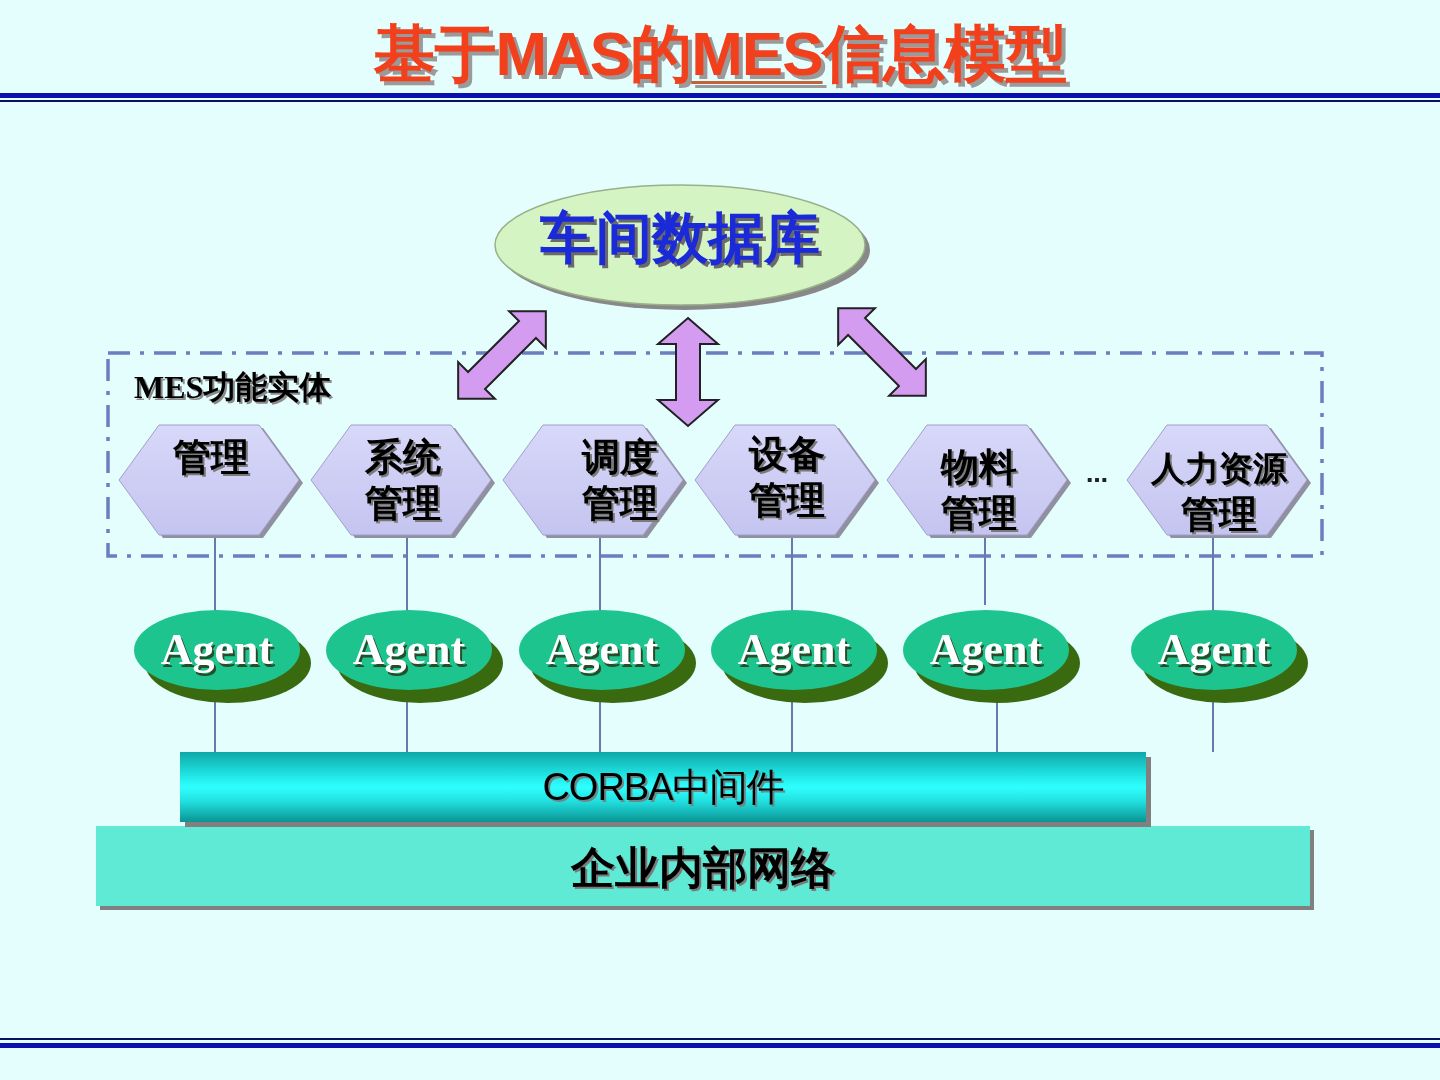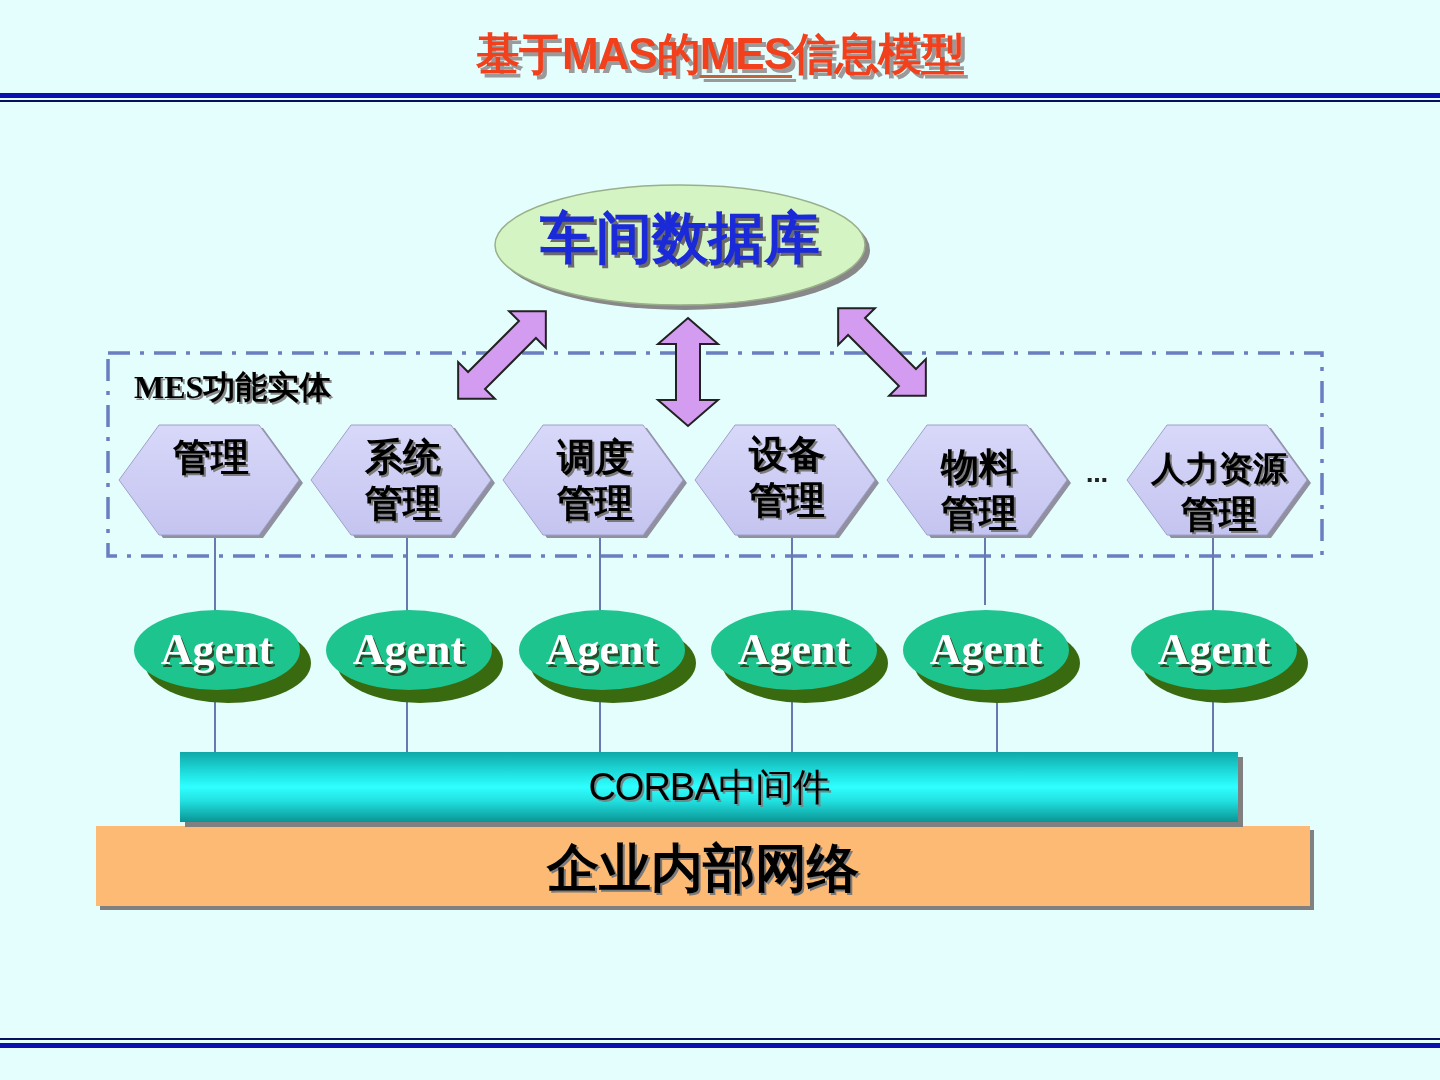--- a/index.html
+++ b/index.html
@@ -4,21 +4,21 @@
 <style>
   html, body { margin: 0; padding: 0; }
   body {
     width: 1440px; height: 1080px; position: relative; overflow: hidden;
     background: #e4fefe;
     font-family: "DejaVu Sans", sans-serif;
   }
   .title {
     position: absolute; left: 0; top: 14px; width: 1440px; text-align: center;
     font-family: "Liberation Sans", "DejaVu Sans", sans-serif;
-    font-weight: bold; font-size: 44px; line-height: 80px; letter-spacing: -1px;
+    font-weight: bold; font-size: 62px; line-height: 80px; letter-spacing: -1px;
     color: #f2401c;
     text-shadow: 4px 4px 0 #9a9a9a;
   }
   .title .u { text-decoration: underline; text-decoration-color: #c0643c; text-underline-offset: 6px; text-decoration-thickness: 3px; }
   .rule-thick { position: absolute; left: 0; width: 1440px; height: 5px; background: #0a10b0; }
   .rule-thin { position: absolute; left: 0; width: 1440px; height: 2px; background: #0a1060; }
 
   svg.diagram { position: absolute; left: 0; top: 0; }
 
   .db-label {
@@ -42,34 +42,34 @@
     position: absolute; left: 1086px; top: 462px; font-size: 22px; font-weight: bold; color: #222;
     letter-spacing: 1px;
   }
   .agent-label {
     position: absolute; width: 160px; text-align: center;
     font-family: "Liberation Serif", "DejaVu Serif", serif;
     font-size: 44px; font-weight: bold; color: #ffffff; line-height: 56px;
     text-shadow: 2px 3px 0 #2a4a2a;
   }
   .bar-corba {
-    position: absolute; left: 180px; top: 752px; width: 1058px; height: 70px;
+    position: absolute; left: 180px; top: 752px; width: 966px; height: 70px;
     background: linear-gradient(#0fa8a8 0%, #22e8e8 35%, #30ffff 50%, #22e0e0 70%, #0a9494 100%);
     box-shadow: 5px 5px 0 #808080;
     text-align: center; line-height: 70px;
     font-family: "Liberation Sans", "DejaVu Sans", sans-serif;
     font-size: 38px; color: #000; letter-spacing: -1px;
     text-shadow: 2px 2px 0 #6a8a8a;
   }
   .bar-net {
     position: absolute; left: 96px; top: 826px; width: 1214px; height: 80px;
-    background: #fdba74;
+    background: #5eead4;
     box-shadow: 4px 4px 0 #808080;
     text-align: center; line-height: 84px;
-    font-size: 52px; font-weight: bold; color: #000;
+    font-size: 44px; font-weight: bold; color: #000;
     text-shadow: 2px 2px 0 #7a7a7a;
   }
 </style>
 </head>
 <body>
 
 <div class="title"><span>基于MAS的</span><span class="u">MES</span><span>信息模型</span></div>
 
 <div class="rule-thick" style="top:93px"></div>
 <div class="rule-thin" style="top:100px"></div>
@@ -167,21 +167,21 @@
 
 <div class="group-label">MES功能实体</div>
 
 <div class="hex-label" style="left:119px; top:434px;">
   <div>管理</div>
 </div>
 <div class="hex-label" style="left:311px; top:434px;">
   <div>系统</div>
   <div>管理</div>
 </div>
-<div class="hex-label" style="left:503px; top:434px;">
+<div class="hex-label" style="left:528px; top:434px;">
   <div>调度</div>
   <div>管理</div>
 </div>
 <div class="hex-label" style="left:695px; top:434px;font-family:Liberation Mono, monospace;">
   <div>设备</div>
   <div>管理</div>
 </div>
 <div class="hex-label" style="left:887px; top:444px;">
   <div>物料</div>
   <div>管理</div>

